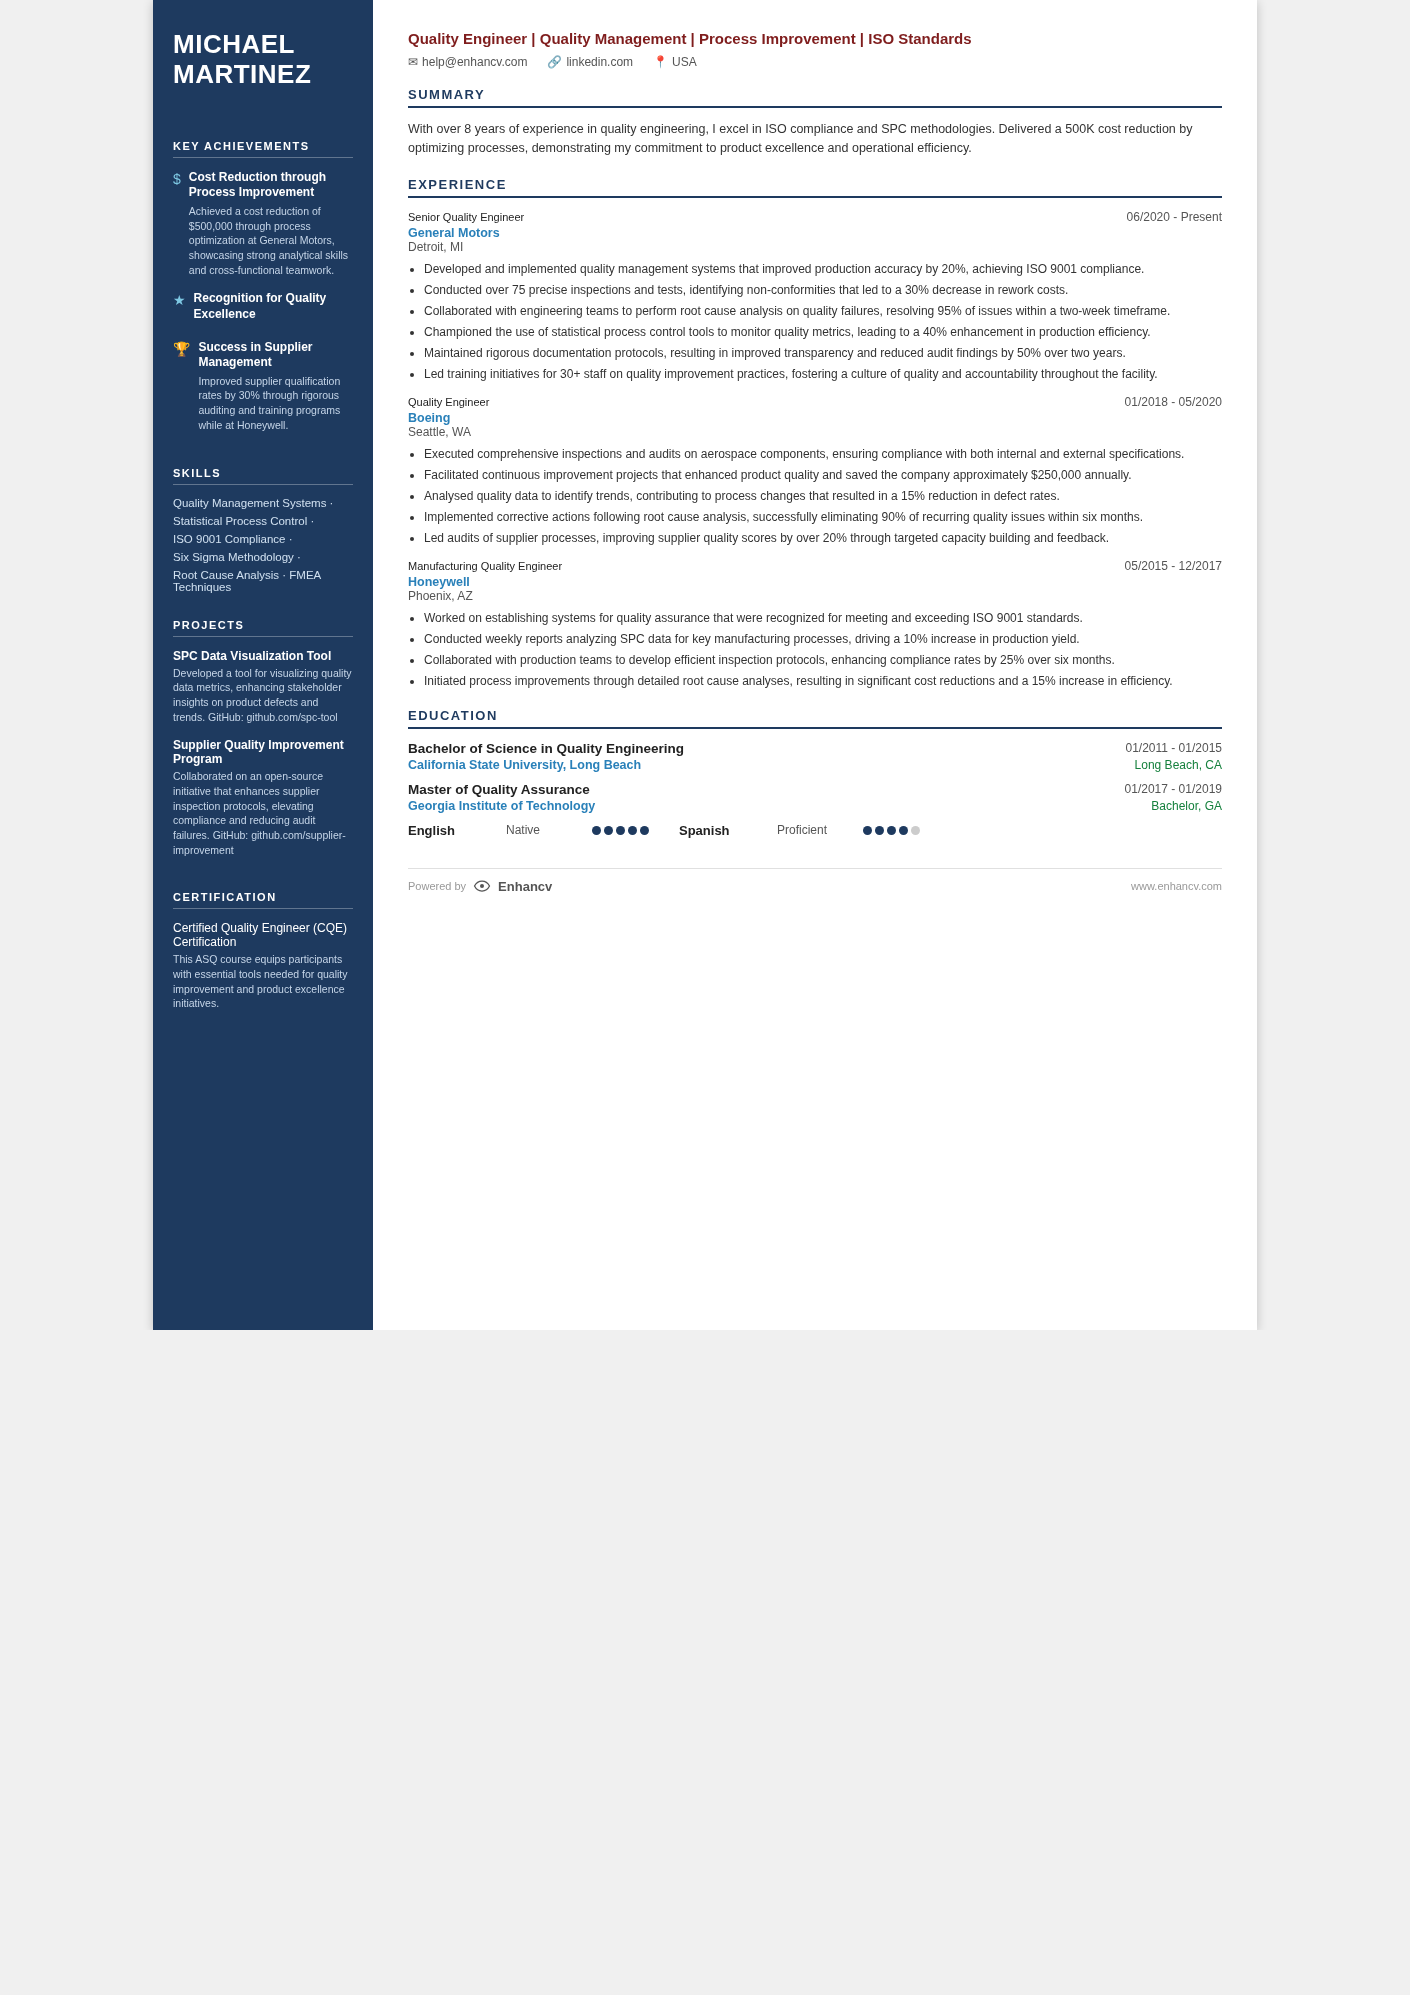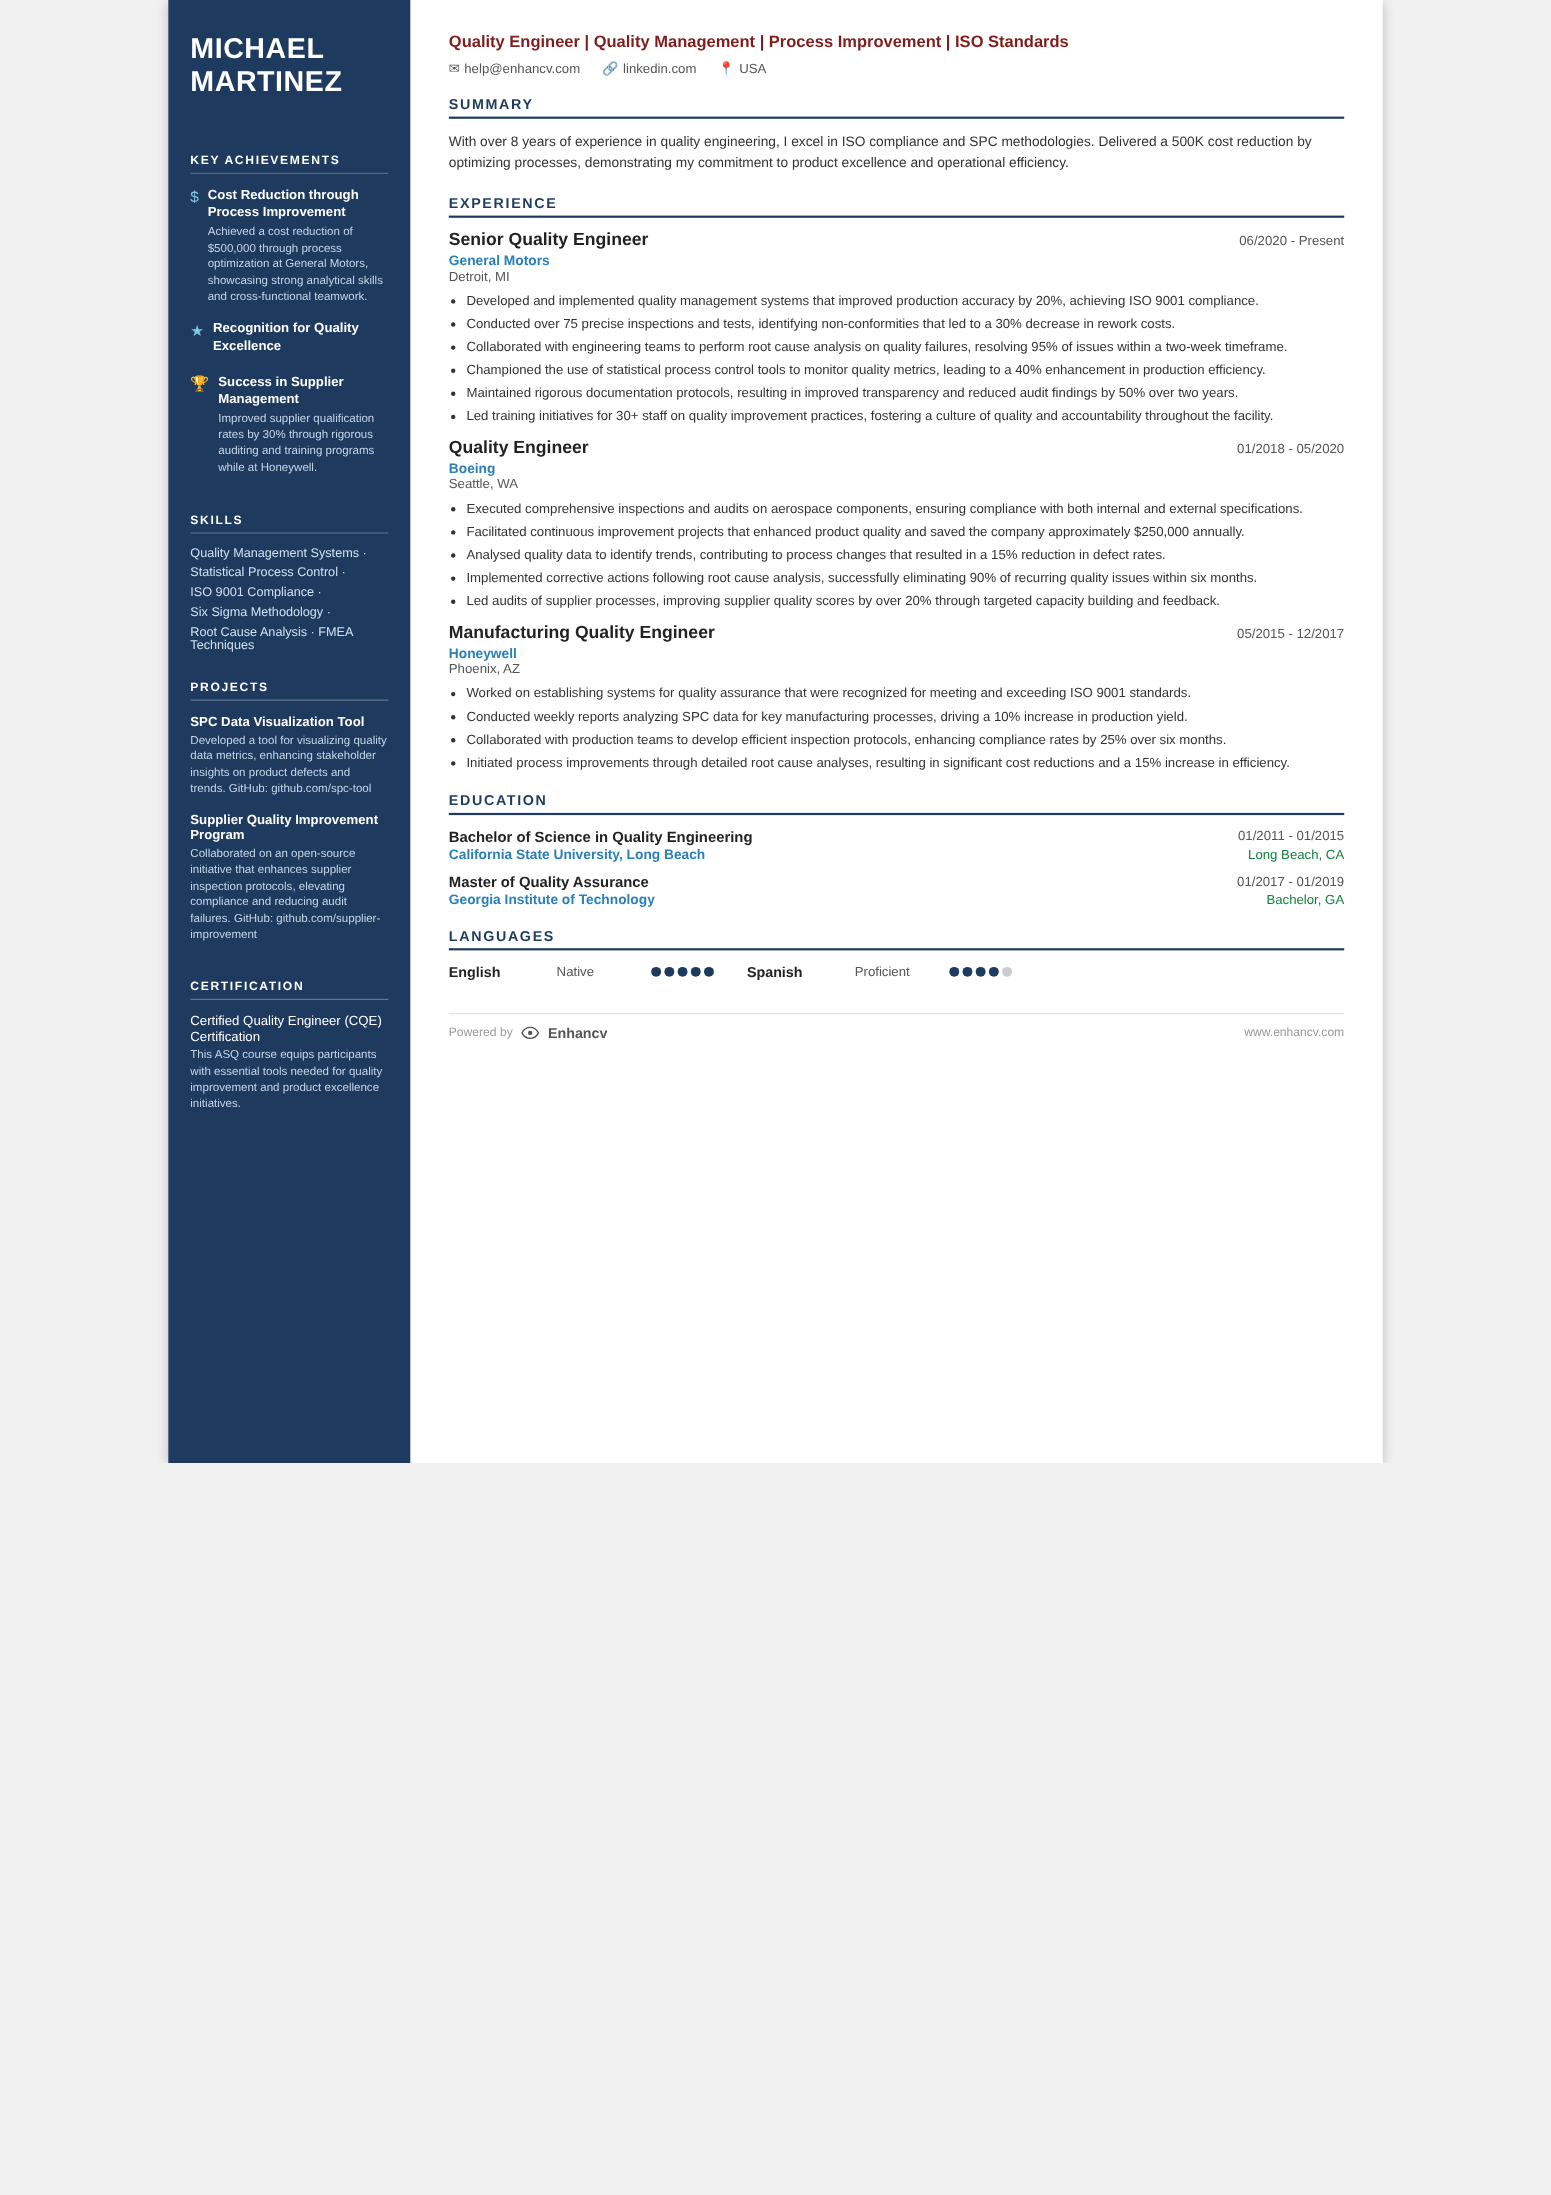--- a/index.html
+++ b/index.html
@@ -143,22 +143,22 @@
       color: #333;
     }
     
     .exp-header {
       display: flex;
       justify-content: space-between;
       align-items: baseline;
       margin-bottom: 2px;
     }
     .exp-job-title {
-      font-size: 16px;
-      font-weight: 700;
+      font-size: 11px;
+      font-weight: 400;
       color: #222;
     }
     .exp-date {
       font-size: 12px;
       color: #555;
     }
     .exp-company-line {
       display: flex;
       justify-content: space-between;
       margin-bottom: 6px;
@@ -431,21 +431,20 @@
       <div class="edu-header">
         <div class="edu-degree">Master of Quality Assurance</div>
         <div class="edu-date">01/2017 - 01/2019</div>
       </div>
       <div class="edu-school-line">
         <div class="edu-school">Georgia Institute of Technology</div>
         <div class="edu-location">Bachelor, GA</div>
       </div>
     </div>
 
-    <div class="section-title">LANGUAGES</div>
 
     <div class="lang-group">
 
       <div class="lang-entry">
         <div class="lang-name">English</div>
         <div class="lang-level">Native</div>
         <div class="lang-dots">
           <div class="dot dot-filled"></div>
           <div class="dot dot-filled"></div>
           <div class="dot dot-filled"></div>

